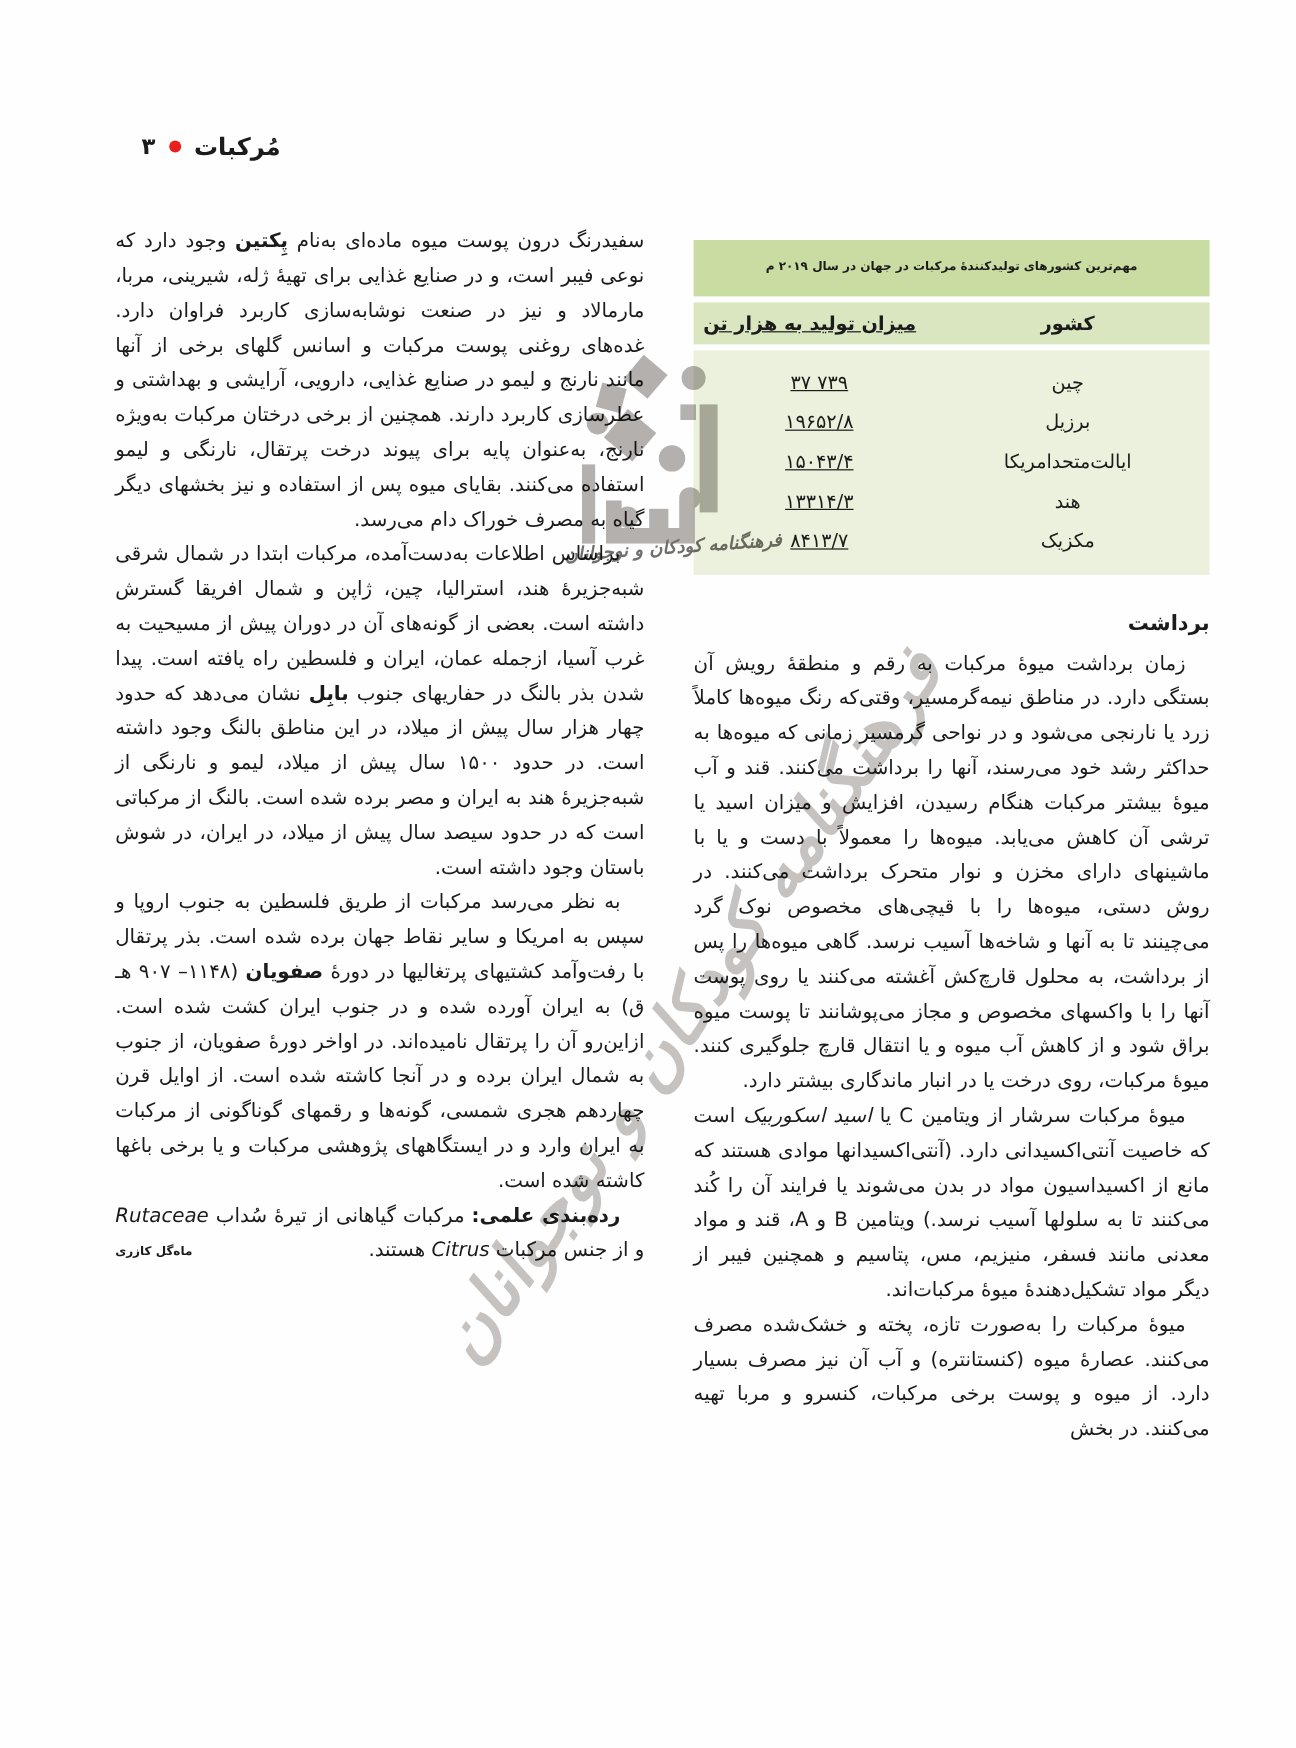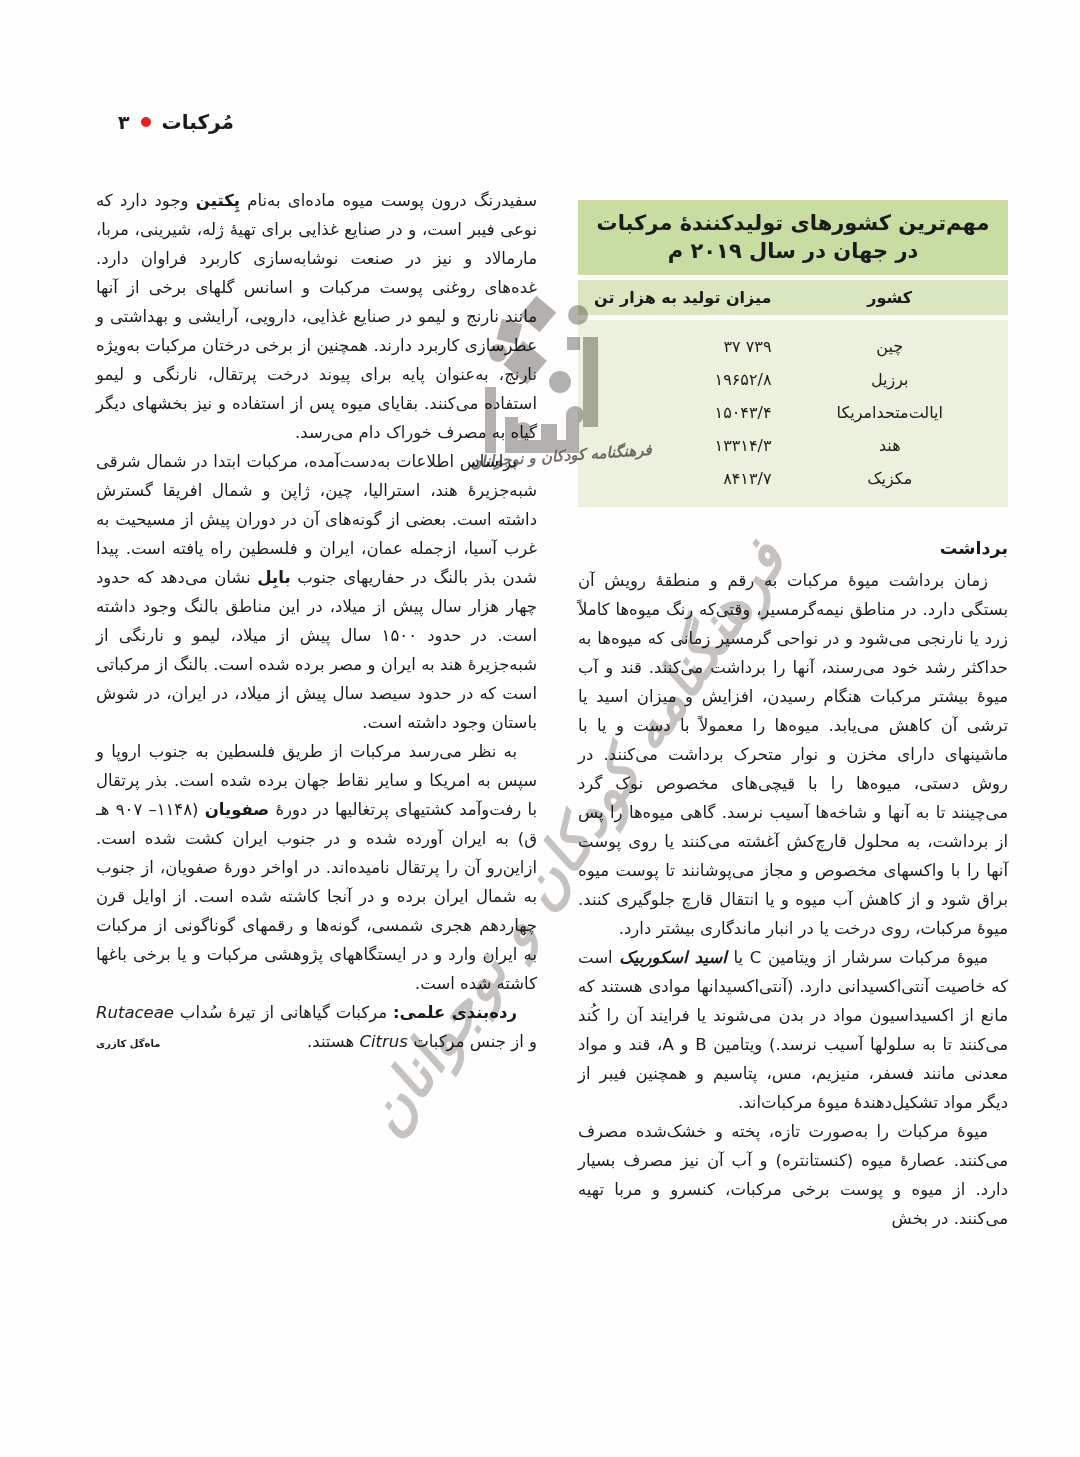--- a/index.html
+++ b/index.html
@@ -23,39 +23,39 @@
   .page-title{font-size:20px;font-weight:bold;}
   
   .col{position:absolute;direction:rtl;z-index:2;}
   .col-left{left:96px;top:186px;width:441px;}
   .col-right{left:578px;top:200px;width:430px;}
   .para{margin:0;text-align:justify;font-size:16.5px;line-height:29px;}
   .indent{text-indent:20px;}
   .heading{font-size:17.5px;font-weight:bold;margin:14px 0 8px;}
   .seg-b{font-weight:bold;}
   .seg-i{font-style:italic;}
-  .seg-bi{font-weight:bold;font-style:italic;}
+  .seg-bi{font-weight:normal;font-style:italic;}
   .signature{
     text-align:left;font-weight:bold;font-size:10px;
     margin-top:-27px;line-height:29px;
   }
   
   .ptable{margin-bottom:31px;}
   .t-title{
     background:#c9dda2;text-align:center;font-weight:bold;
-    padding:9px 8px 10px;font-size:21px;line-height:28px;
+    padding:9px 8px 10px;font-size:10px;line-height:28px;
   }
   .t-head{
     display:flex;background:#d9e6c0;margin-top:5px;
     padding:8px 0;font-weight:bold;font-size:16px;
   }
   .t-body{background:#ecf1dd;margin-top:5px;padding:10px 0 12px;font-size:16px;}
   .t-row{display:flex;height:33px;align-items:center;}
   .cell-country{width:55%;text-align:center;}
-  .cell-amount{width:45%;text-align:right;}
+  .cell-amount{width:45%;text-align:center;text-decoration:underline;}
   .num{direction:ltr;unicode-bidi:embed;margin-left:16px;}
   
   .logo-wm{
     position:absolute;left:483px;top:295px;z-index:3;
     mix-blend-mode:multiply;pointer-events:none;user-select:none;
   }
   .logo-wm svg{display:block;}
   .logo-caption{
     position:absolute;left:-22px;top:152px;width:200px;
     direction:rtl;text-align:center;

